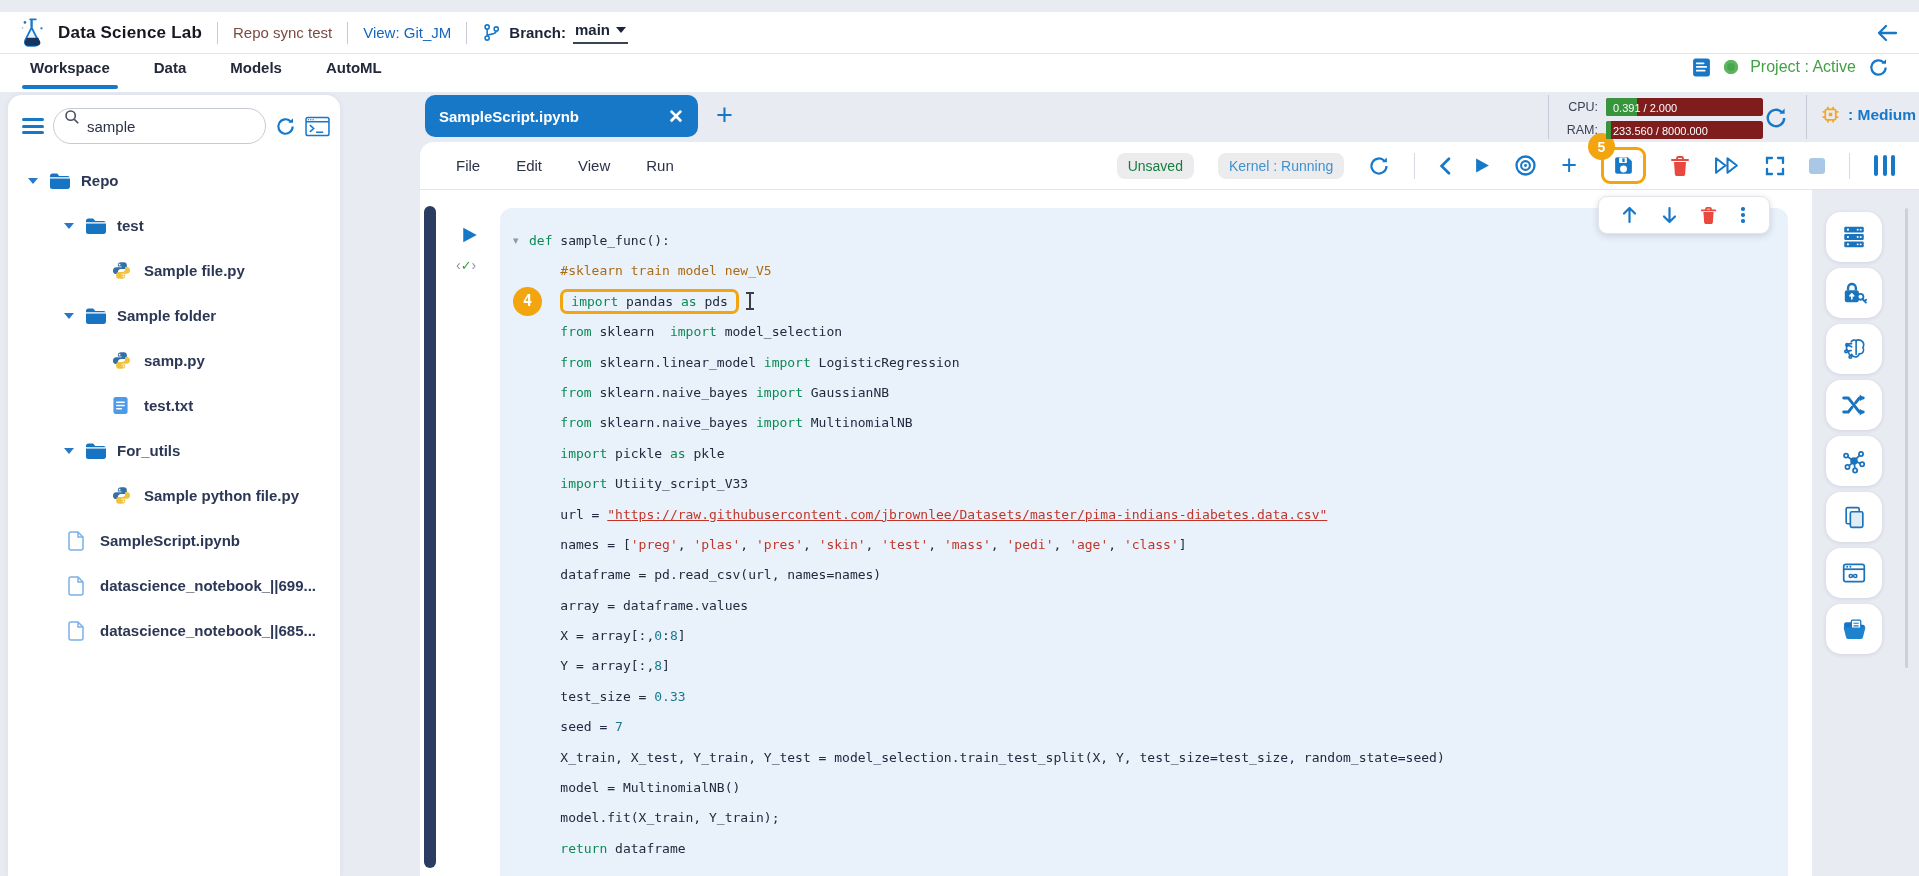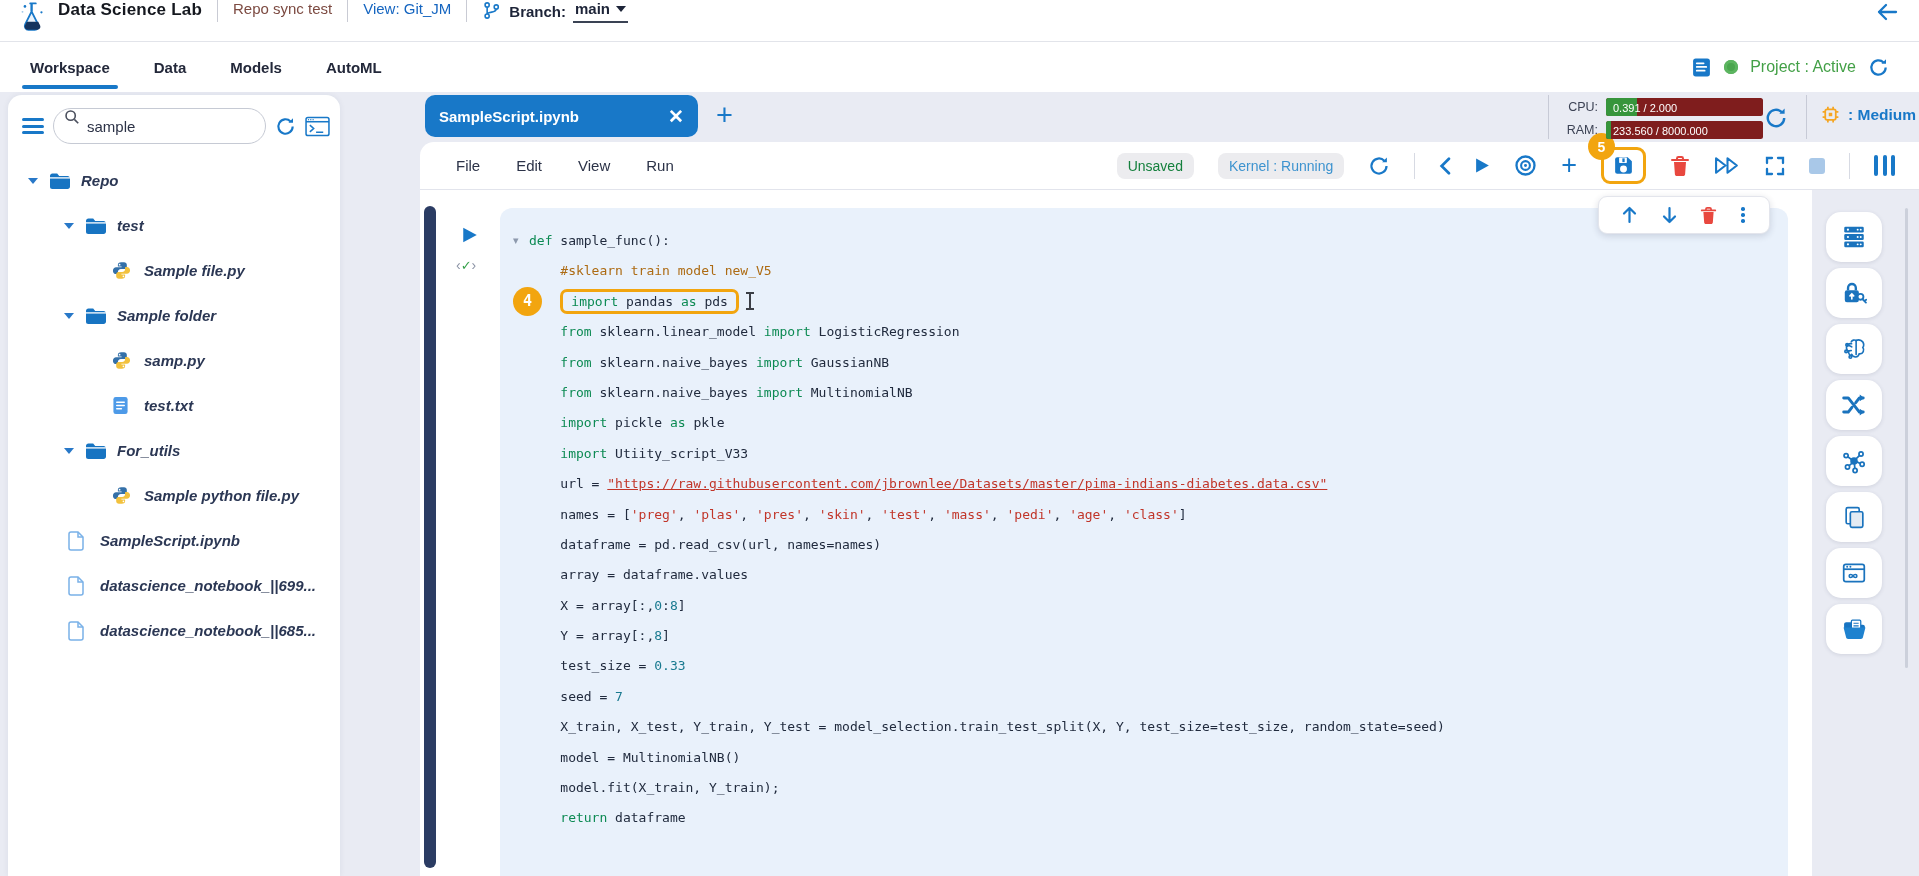--- a/index.html
+++ b/index.html
@@ -1,22 +1,22 @@
 <!DOCTYPE html>
 <html><head>
 <meta charset="utf-8">
 <style>
   * { margin:0; padding:0; box-sizing:border-box; }
   html,body { width:1919px; height:876px; }
   body { font-family:"Liberation Sans", sans-serif; background:#e9ebf3; }
   .screen { position:relative; width:1919px; height:876px; overflow:hidden; background:#e9ebf3; }
 
   
-  .hdr { position:absolute; left:0; top:0; width:1919px; height:42px; background:#fff;
-         border-bottom:1px solid #e2e4ea; display:flex; align-items:flex-start; padding:0 18px; z-index:10; }
+  .hdr { position:absolute; left:0; top:12px; width:1919px; height:42px; background:#fff;
+         border-bottom:1px solid #e2e4ea; display:flex; align-items:center; padding:0 18px; z-index:10; }
   .hdr .title { font-size:17px; font-weight:bold; color:#15181f; margin-left:10px; letter-spacing:.2px; }
   .vdiv { width:1px; height:22px; background:#c9cbd4; margin:0 15px; }
   .repo-sync { font-size:15px; color:#7c4a41; }
   .repo-name { font-size:15px; color:#1565c0; }
   .branch-wrap { display:flex; align-items:center; gap:7px; }
   .branch-prefix { font-size:15px; color:#1d2438; font-weight:600; }
   .branch-value { font-size:15px; color:#1d2438; font-weight:600; display:inline-flex; align-items:center; gap:6px;
                   border-bottom:2px solid #3a4354; padding:0 2px 4px 2px; }
   .caret-dn { width:0; height:0; border-left:5px solid transparent; border-right:5px solid transparent; border-top:6px solid #1d2438; }
   .hdr-right { margin-left:auto; display:flex; align-items:center; }
@@ -34,21 +34,21 @@
   
   .sidebar { position:absolute; left:8px; top:95px; width:332px; height:781px; background:#fff;
              border-radius:14px 14px 0 0; box-shadow:0 0 6px rgba(30,40,70,.07); z-index:5; }
   .shead { display:flex; align-items:center; gap:9px; padding:13px 10px 8px 14px; }
   .hamburger { width:22px; display:flex; flex-direction:column; gap:3.5px; cursor:pointer; }
   .hamburger i { display:block; height:3px; background:#1878c8; border-radius:2px; }
   .searchbox { flex:1; height:36px; border:1.5px solid #c6cad4; border-radius:18px; display:flex;
                padding:0 10px; gap:7px; background:#fff; }
   .searchbox input { border:none; outline:none; font-size:15px; color:#2c3246; width:100%;
                      font-family:"Liberation Sans", sans-serif; background:transparent; }
-  .tree { margin-top:6px;font-style:italic; }
+  .tree { margin-top:6px; }
   .trow { display:flex; align-items:center; height:45px; font-size:15px; font-weight:600; color:#2b3754; cursor:pointer; }
   .trow .tcaret { width:0; height:0; border-left:5.5px solid transparent; border-right:5.5px solid transparent;
                   border-top:6.5px solid #2878c8; margin-right:11px; flex:none; }
   .trow .ticon { width:22px; height:20px; margin-right:10px; flex:none; display:flex; align-items:center; }
   .trow.ind0 { padding-left:20px; }
   .trow.ind1 { padding-left:56px; }
   .trow.ind2 { padding-left:104px; }
   .trow.indr { padding-left:60px; }
 
   
@@ -460,20 +460,21 @@
     <svg width="16" height="18" viewBox="0 0 14 16">
         <path d="M1 1.5v13L13 8z" fill="#1878c8"></path>
       </svg>
   </span>
   <span class="gutter-check">‹<span class="ck">✓</span>›</span>
 
   <div class="cell" id="cell">
       <div class="cline"><span class="fold">▾</span><span class="tok k">def </span><span class="tok t">sample_func():</span></div>
       <div class="cline"><span class="tok t">    </span><span class="tok c">#sklearn train model new_V5</span></div>
       <div class="cline"><span class="badge b4">4</span><span class="tok t">    </span><span class="hlbox"><span class="tok k">import</span><span class="tok t"> pandas </span><span class="tok k">as</span><span class="tok t"> pds</span></span><span class="ibeam"></span></div>
+      <div class="cline"><span class="tok t">    </span><span class="tok k">from</span><span class="tok t"> sklearn  </span><span class="tok k">import</span><span class="tok t"> model_selection</span></div>
       <div class="cline"><span class="tok t">    </span><span class="tok k">from</span><span class="tok t"> sklearn.linear_model </span><span class="tok k">import</span><span class="tok t"> LogisticRegression</span></div>
       <div class="cline"><span class="tok t">    </span><span class="tok k">from</span><span class="tok t"> sklearn.naive_bayes </span><span class="tok k">import</span><span class="tok t"> GaussianNB</span></div>
       <div class="cline"><span class="tok t">    </span><span class="tok k">from</span><span class="tok t"> sklearn.naive_bayes </span><span class="tok k">import</span><span class="tok t"> MultinomialNB</span></div>
       <div class="cline"><span class="tok t">    </span><span class="tok k">import</span><span class="tok t"> pickle </span><span class="tok k">as</span><span class="tok t"> pkle</span></div>
       <div class="cline"><span class="tok t">    </span><span class="tok k">import</span><span class="tok t"> Utiity_script_V33</span></div>
       <div class="cline"><span class="tok t">    url = </span><span class="tok s u">"https://raw.githubusercontent.com/jbrownlee/Datasets/master/pima-indians-diabetes.data.csv"</span></div>
       <div class="cline"><span class="tok t">    names = [</span><span class="tok s">'preg'</span><span class="tok t">, </span><span class="tok s">'plas'</span><span class="tok t">, </span><span class="tok s">'pres'</span><span class="tok t">, </span><span class="tok s">'skin'</span><span class="tok t">, </span><span class="tok s">'test'</span><span class="tok t">, </span><span class="tok s">'mass'</span><span class="tok t">, </span><span class="tok s">'pedi'</span><span class="tok t">, </span><span class="tok s">'age'</span><span class="tok t">, </span><span class="tok s">'class'</span><span class="tok t">]</span></div>
       <div class="cline"><span class="tok t">    dataframe = pd.read_csv(url, names=names)</span></div>
       <div class="cline"><span class="tok t">    array = dataframe.values</span></div>
       <div class="cline"><span class="tok t">    X = array[:,</span><span class="tok n">0</span><span class="tok t">:</span><span class="tok n">8</span><span class="tok t">]</span></div>

